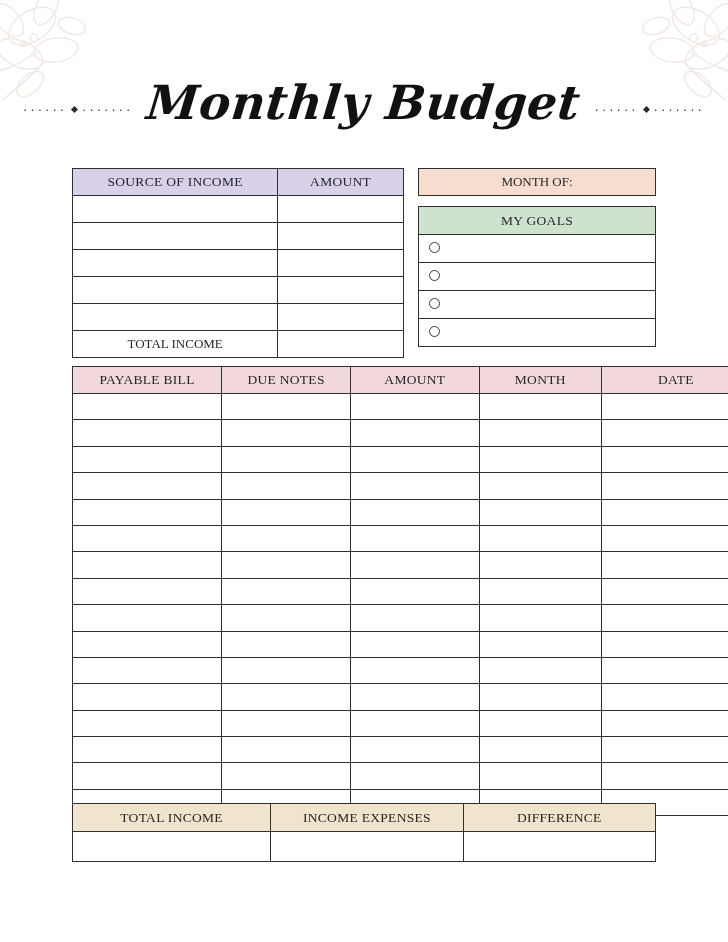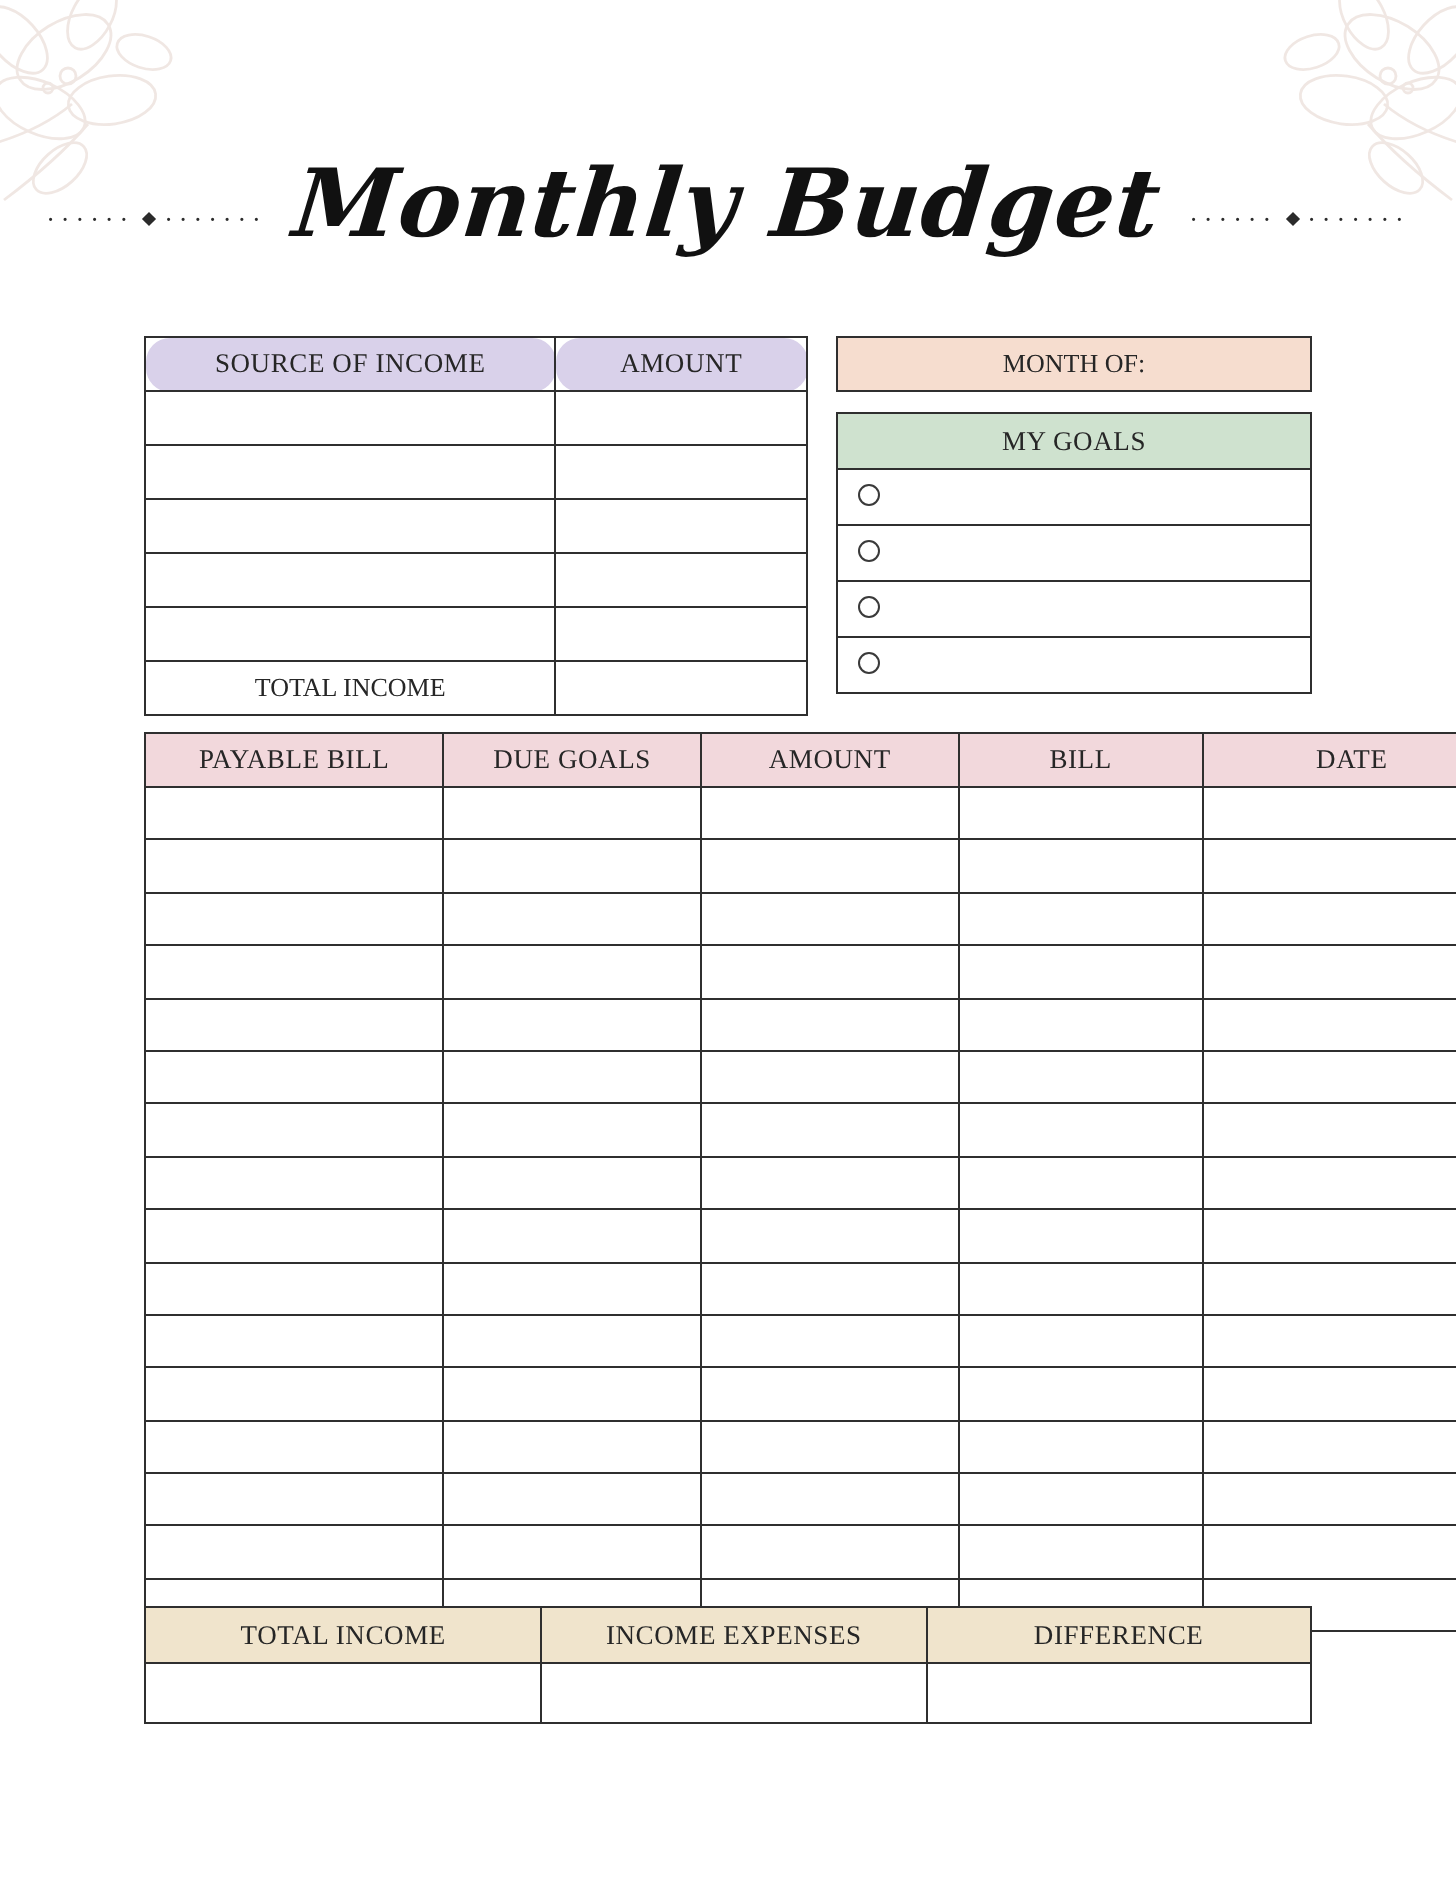--- a/index.html
+++ b/index.html
@@ -101,21 +101,21 @@
   .hdr-green   { background: #cfe2cf !important; margin-top: 29px; }
   .hdr-pink    { background: #f2d8dc !important; }
   .hdr-cream   { background: #f0e4cc !important; }
 
   
   #income-table {
     left: 72px;
     top: 168px;
     width: 332px;
   }
-  #income-table td, #income-table th { height: 26px; border-radius: 12px; }
+  #income-table td, #income-table th { height: 26px; }
 
   
   #month-of-table {
     left: 418px;
     top: 168px;
     width: 238px;
   }
   #month-of-table td { height: 26px; }
 
   
@@ -291,23 +291,23 @@
     <colgroup>
       <col style="width:22%">
         <col style="width:19%">
         <col style="width:19%">
         <col style="width:18%">
         <col style="width:22%">
     </colgroup>
     <thead>
       <tr>
         <th class="hdr-pink">PAYABLE BILL</th>
-        <th class="hdr-pink">DUE GOALS</th>
+        <th class="hdr-pink">DUE NOTES</th>
         <th class="hdr-pink">AMOUNT</th>
-        <th class="hdr-pink">BILL</th>
+        <th class="hdr-pink">MONTH</th>
         <th class="hdr-pink">DATE</th>
       </tr>
     </thead>
     <tbody>
       <tr>
         <td></td>
         <td></td>
         <td></td>
         <td></td>
         <td></td>

